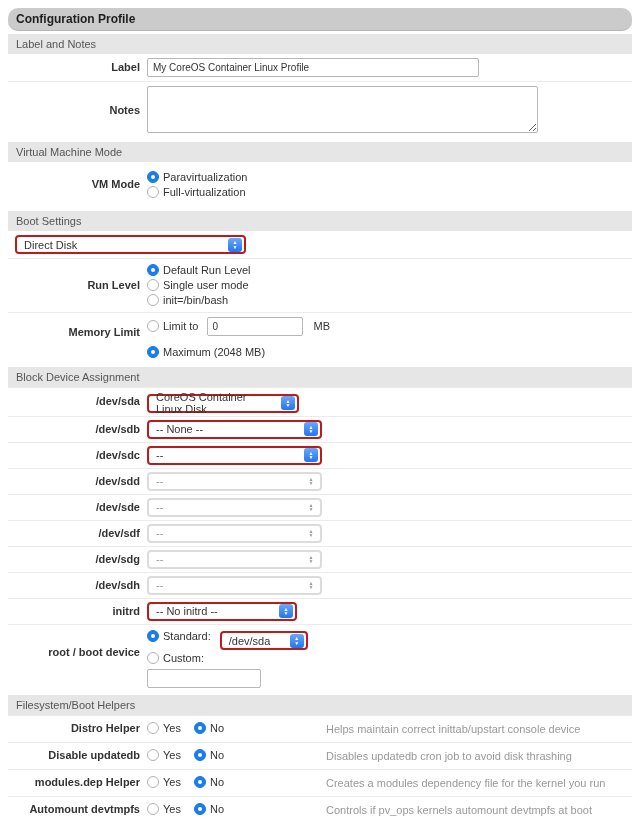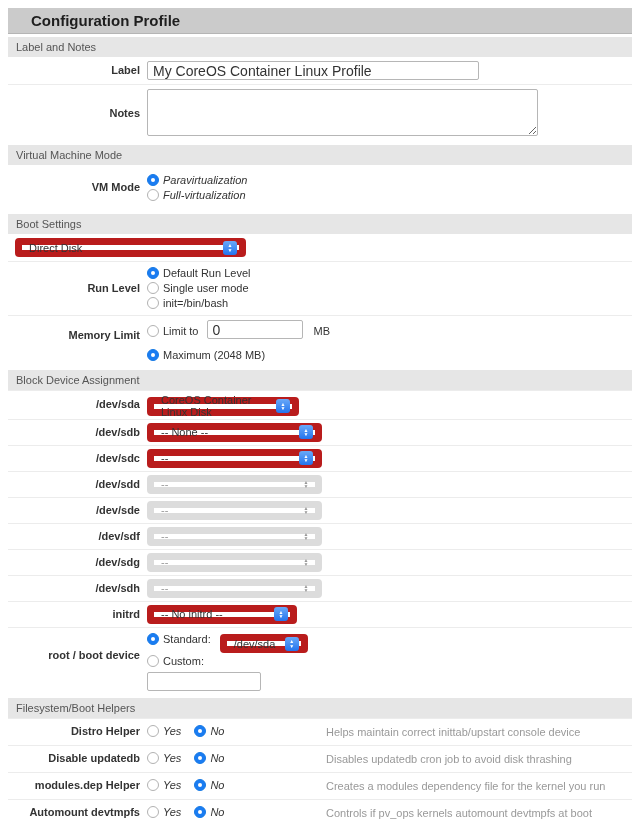--- a/index.html
+++ b/index.html
@@ -6,54 +6,54 @@
   html, body { margin:0; padding:0; background:#fff; }
   body {
     width:640px; height:819px;
     font-family:"Liberation Sans", sans-serif;
     font-size:11px; color:#333;
   }
   .wrap { padding:8px; }
 
   .main-header {
     background:#cbcbcb; border-bottom:1px solid #b5b5b5;
-    padding:4px 23px; font-weight:bold; font-size:15px; color:#1e1e1e;
+    padding:4px 8px; font-weight:bold; font-size:12px; color:#1e1e1e;border-radius:10px;
   }
   .sub-header {
     background:#e6e6e6; margin-top:3px;
     padding:4px 8px; color:#555;
   }
 
   .row { display:flex; align-items:flex-start; padding:4px 0; }
   .row.bordered { border-top:1px solid #ececec; }
 
   .lbl {
     flex:none; width:132px; text-align:right;
     font-weight:bold; color:#333; padding-top:3px; line-height:13px;
   }
   .ctrl { margin-left:7px; }
-  .ctrl.fixedw { width:179px; flex:none;font-style:italic; }
+  .ctrl.fixedw { width:179px; flex:none; }
   .help { color:#999; padding-top:3px; line-height:15px; }
 
   input[type=text] {
-    font-family:"Liberation Sans", sans-serif; font-size:14px; color:#333;
+    font-family:"Liberation Sans", sans-serif; font-size:10px; color:#333;
     border:1px solid #b6b6b6; border-radius:2px; height:19px; padding:1px 5px;
     outline:none;
   }
   textarea {
     font-family:"Liberation Sans", sans-serif; font-size:11px; color:#333;
     border:1px solid #b6b6b6; border-radius:2px;
     width:391px; height:47px; padding:3px 5px; resize:both; outline:none;
   }
 
   
   .sel {
     display:inline-flex; align-items:center; justify-content:space-between;
     height:19px; background:#fff;
-    border:7px solid #b91c1c; border-radius:4px;
+    border:2px solid #b91c1c; border-radius:4px;
     padding:0 2px 0 7px; cursor:default; color:#333;
   }
   .stepper {
     flex:none; width:14px; height:14px; margin-left:6px;
     border-radius:3px;
     background:linear-gradient(#6aa9f8, #2374ee);
     color:#fff;
     display:flex; flex-direction:column; align-items:center; justify-content:center;
     font-size:5px; line-height:4.5px;
   }

